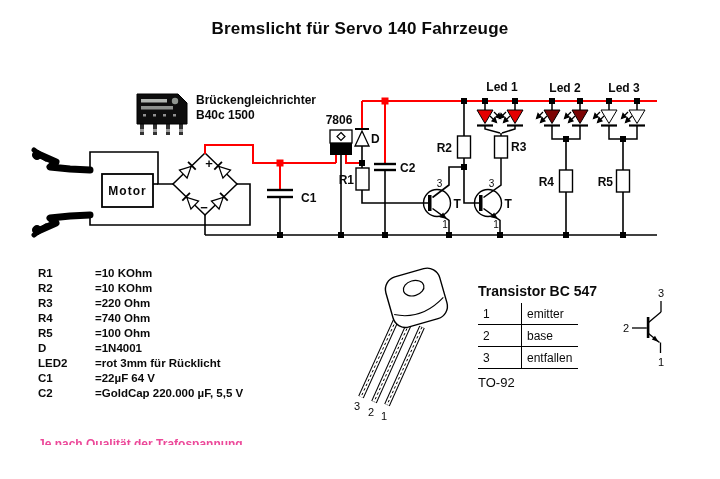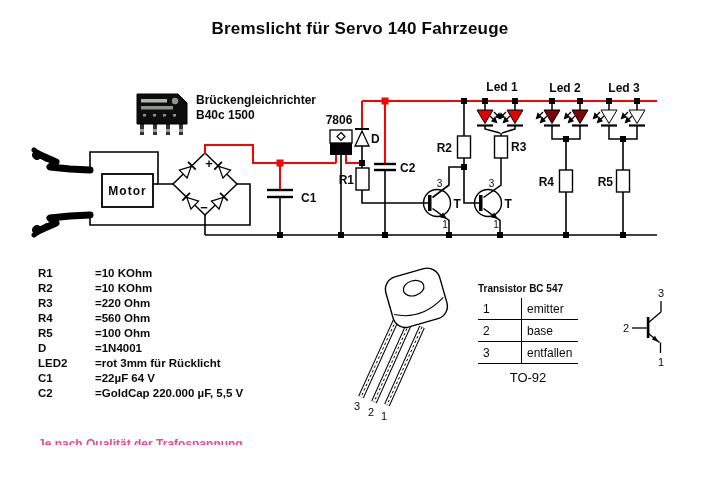--- a/index.html
+++ b/index.html
@@ -12,25 +12,25 @@
   .tb13{font-weight:bold;font-size:13px;}
   .tn10{font-size:10px;}
   .tn11{font-size:11px;}
   .schematic{position:absolute;left:0;top:0;}
   .parts{position:absolute;left:38px;top:266px;font-size:11.5px;font-weight:bold;}
   .prow{display:flex;height:15px;line-height:15px;}
   .pname{width:57px;}
   .warning{position:absolute;left:38px;top:437px;font-size:12px;font-weight:bold;
            color:#ec4899;line-height:15px;}
   .tinfo{position:absolute;left:478px;top:283px;width:100px;}
-  .ttitle{font-size:10px;font-weight:bold;white-space:nowrap;margin-bottom:4px;}
+  .ttitle{font-size:14px;font-weight:bold;white-space:nowrap;margin-bottom:4px;}
   .ptable{border-collapse:collapse;width:100px;}
   .ptable td{border-bottom:1px solid #000;height:21px;font-size:12px;padding:0 0 0 5px;}
   .ptable td.num{border-right:1px solid #000;width:38px;}
-  .package{width:100px;text-align:center;font-size:13px;margin-top:6px;}
+  .package{width:100px;font-size:13px;margin-top:6px;}
   .footer{position:absolute;left:378px;top:450px;font-size:12.4px;font-weight:bold;white-space:nowrap;}
 </style>
 </head>
 <body>
 
 <div class="page">
 
   <div class="title">Bremslicht für Servo 140 Fahrzeuge</div>
 
   <svg class="schematic" width="720" height="479" viewBox="0 0 720 479">
@@ -318,21 +318,21 @@
     <div class="prow">
         <span class="pname">R2</span>
         <span class="pval">=10 KOhm</span>
       </div>
     <div class="prow">
         <span class="pname">R3</span>
         <span class="pval">=220 Ohm</span>
       </div>
     <div class="prow">
         <span class="pname">R4</span>
-        <span class="pval">=560 Ohm</span>
+        <span class="pval">=740 Ohm</span>
       </div>
     <div class="prow">
         <span class="pname">R5</span>
         <span class="pval">=100 Ohm</span>
       </div>
     <div class="prow">
         <span class="pname">D</span>
         <span class="pval">=1N4001</span>
       </div>
     <div class="prow">

